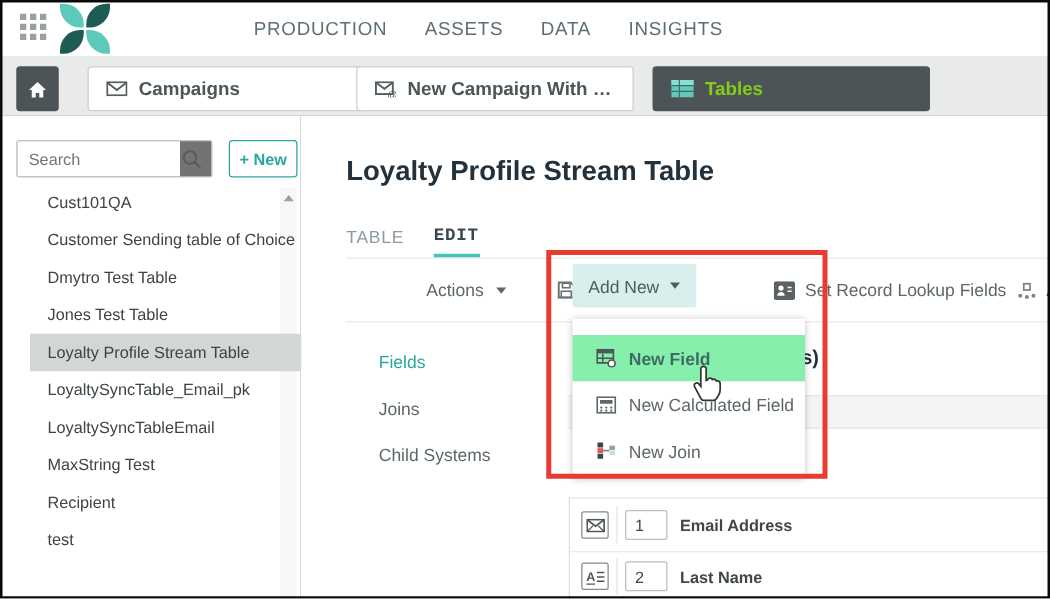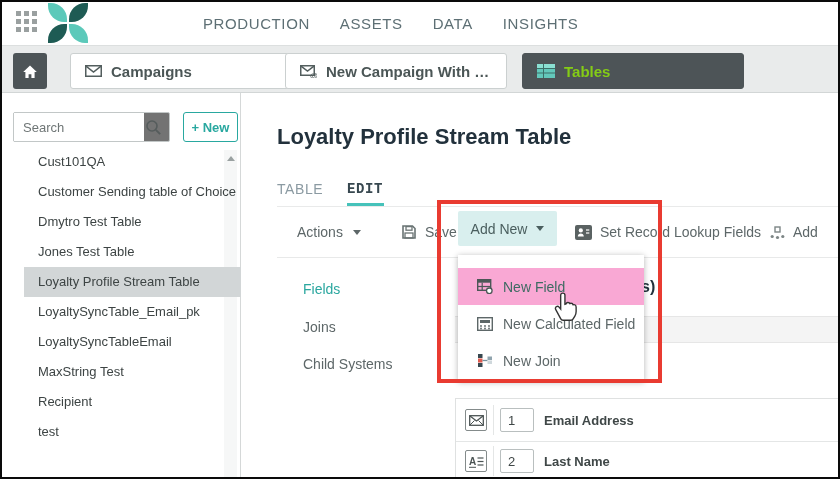--- a/index.html
+++ b/index.html
@@ -53,21 +53,21 @@
 
   
   .main { position:absolute; left:241px; top:93px; width:599px; height:386px; background:#fff; }
   .page-title { position:absolute; left:36px; top:31px; font-size:22px; font-weight:bold; color:#22313c; }
   .mtab-table { position:absolute; left:36px; top:88px; font-size:14px; color:#8b9aa2; letter-spacing:.6px; }
   .mtab-edit { position:absolute; left:106px; top:88px; font-size:14px; font-weight:bold; color:#37474f; letter-spacing:.6px;font-family:Liberation Mono, monospace; }
   .mtab-underline { position:absolute; left:106px; top:110px; width:37px; height:3px; background:#46c2ba; }
   .mtab-border { position:absolute; left:36px; top:113px; width:563px; height:1px; background:#e9eaea; }
 
   .toolbar { position:absolute; left:0; top:114px; width:599px; height:50px; font-size:14px; color:#5d6768; }
-  .tb-item { position:absolute; top:0; height:50px; display:flex; align-items:center; gap:8px; white-space:nowrap; }
+  .tb-item { position:absolute; top:0; height:50px; display:flex; align-items:center; gap:8px; white-space:nowrap;margin-left:44px; }
   .caret { display:inline-block; width:0; height:0; border-left:4px solid transparent; border-right:4px solid transparent;
     border-top:5px solid #5d6768; margin-left:2px; }
   .addnew-btn { position:absolute; left:217px; top:4px; width:99px; height:35px; background:#d9efee; border-radius:2px;
     display:flex; align-items:center; justify-content:center; gap:7px; color:#4a5e5e; }
   .addnew-btn .caret { border-top-color:#4a5e5e; }
   .toolbar-border { position:absolute; left:36px; top:164px; width:563px; height:1px; background:#e8e9e9; }
 
   .section-link { position:absolute; left:62px; font-size:14px; color:#5d6768; }
   .section-link.active { color:#2aa79f; }
 
@@ -82,21 +82,21 @@
   .ficon { width:22px; height:22px; border:1px solid #848b8b; border-radius:2px; display:flex; align-items:center; justify-content:center; background:#fff; }
   .fdivider { width:1px; height:30px; background:#e4e6e6; margin-left:6px; }
   .forder { width:34px; height:24px; border:1px solid #b9bfbf; border-radius:2px; margin-left:6px;
     font-size:13px; color:#3f4747; padding-left:7px; font-family:"Liberation Sans", sans-serif; }
   .flabel { margin-left:10px; font-size:13px; font-weight:bold; color:#3f4747; }
 
   
   .dropdown { position:absolute; left:217px; top:162px; width:186px; height:126px; background:#fff;
     box-shadow:0 1px 6px rgba(0,0,0,.3); z-index:5; padding-top:13px; }
   .dd-item { height:37px; display:flex; align-items:center; padding-left:19px; gap:10px; font-size:14px; color:#5d6768; }
-  .dd-item.hl { background:#f9a8d4; color:#3e6b63; }
+  .dd-item.hl { background:#86efac; color:#3e6b63;font-weight:bold; }
 
   .cursor { position:absolute; left:311px; top:198px; z-index:6; }
 
   .red-rect { position:absolute; left:437px; top:200px; width:225px; height:183px;
     border:4px solid #e93b31; z-index:30; pointer-events:none; }
 </style>
 </head>
 <body>
 
 <div class="screen">

